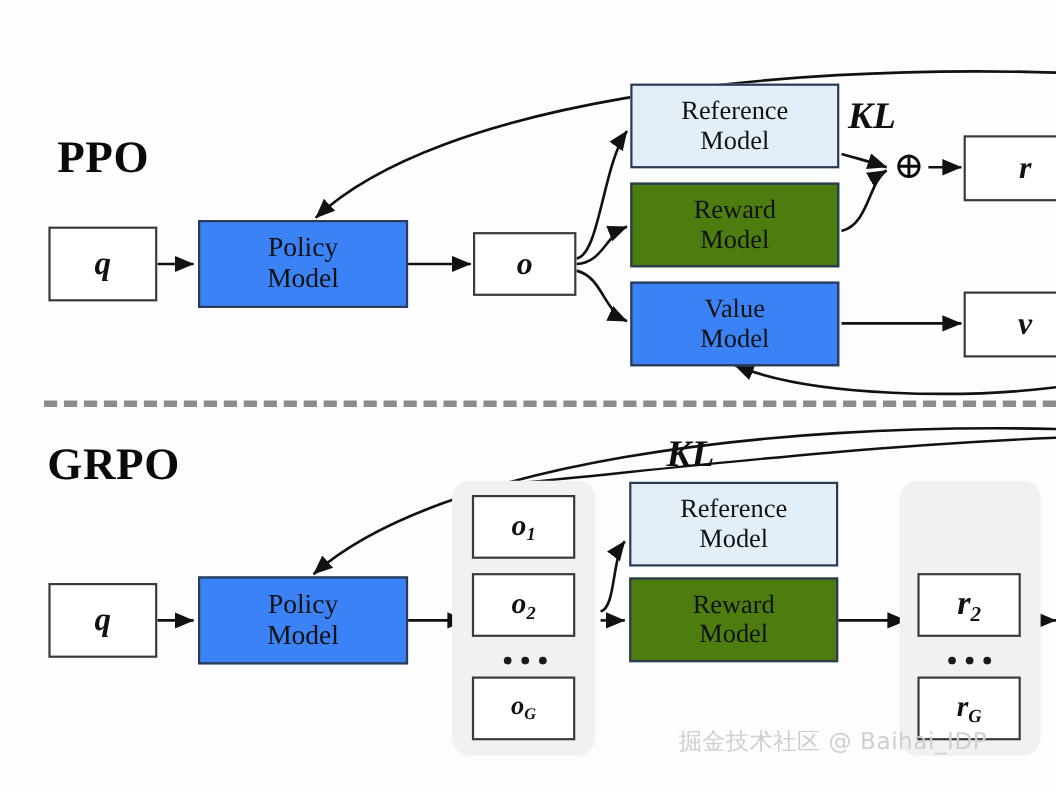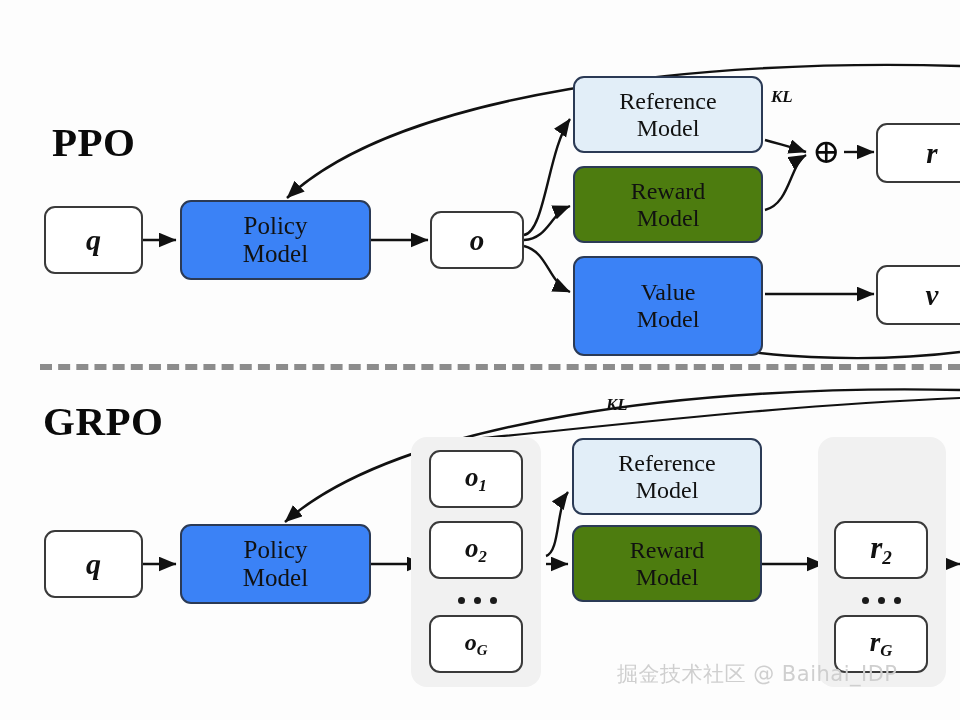--- a/index.html
+++ b/index.html
@@ -36,21 +36,21 @@
 
   
   .node {
     position: absolute;
     box-sizing: border-box;
     display: flex;
     flex-direction: column;
     align-items: center;
     justify-content: center;
     text-align: center;
-    border-radius: 11px;
+    border-radius: 0;
     line-height: 1.12;
   }
   
   .var-box {
     background: #ffffff;
     border: 2px solid #3a3a3a;
     font-style: italic;
     font-weight: 600;
     color: #111;
   }
@@ -93,21 +93,21 @@
     width: 7px; height: 7px;
     background: #1a1a1a;
     border-radius: 50%;
   }
 
   
   .kl-label {
     position: absolute;
     font-style: italic;
     font-weight: 600;
-    font-size: 17px;
+    font-size: 34px;
     color: #0f0f0f;
     white-space: nowrap;
   }
 
   
   .oplus {
     position: absolute;
     font-size: 34px;
     line-height: 1;
     color: #0a0a0a;
@@ -214,21 +214,21 @@
   <div class="node model-blue-light" id="ppo-reference" style="left:573px; top:76px; width:190px; height:77px; font-size:24px;">
     <span class="line">Reference</span>
     <span class="line">Model</span>
   </div>
 
   <div class="node model-blue" id="ppo-reward" style="left:573px; top:166px; width:190px; height:77px; font-size:24px;">
     <span class="line">Reward</span>
     <span class="line">Model</span>
   </div>
 
-  <div class="node model-yellow" id="ppo-value" style="left:573px; top:256px; width:190px; height:100px; font-size:24px;">
+  <div class="node model-yellow" id="ppo-value" style="left:573px; top:256px; width:190px; height:77px; font-size:24px;">
     <span class="line">Value</span>
     <span class="line">Model</span>
   </div>
 
   <div class="kl-label" id="ppo-kl" style="left:771px; top:87px;">KL</div>
 
   <div class="oplus" id="ppo-oplus" style="left:812px; top:135px;">⊕</div>
 
   <div class="node var-box" id="ppo-r" style="left:876px; top:123px; width:112px; height:60px; font-size:29px;">
     <span class="line">r</span>

